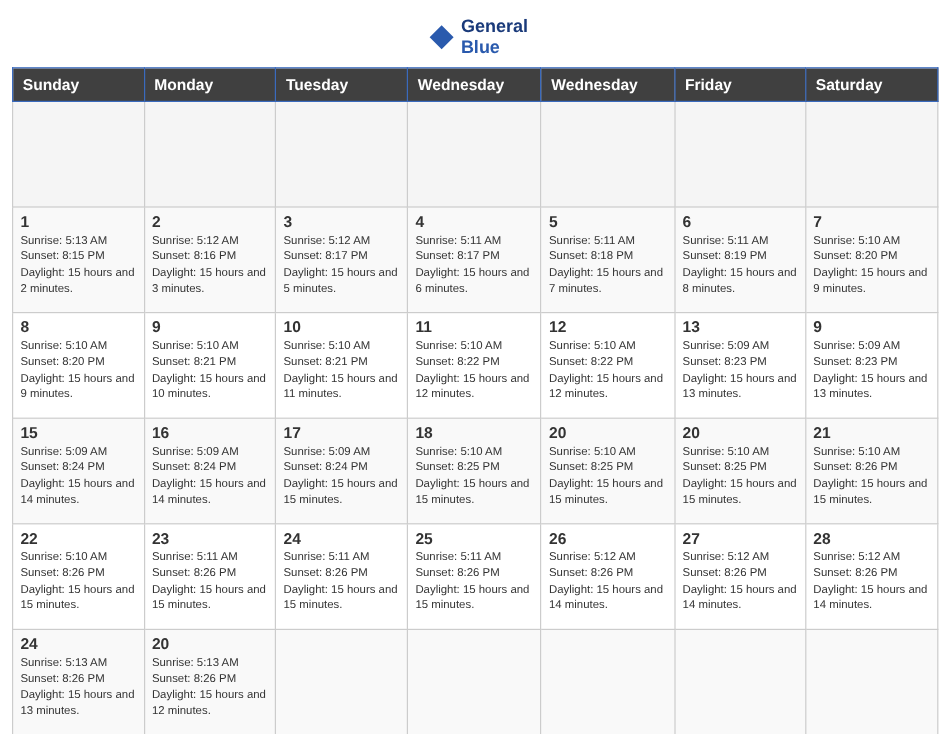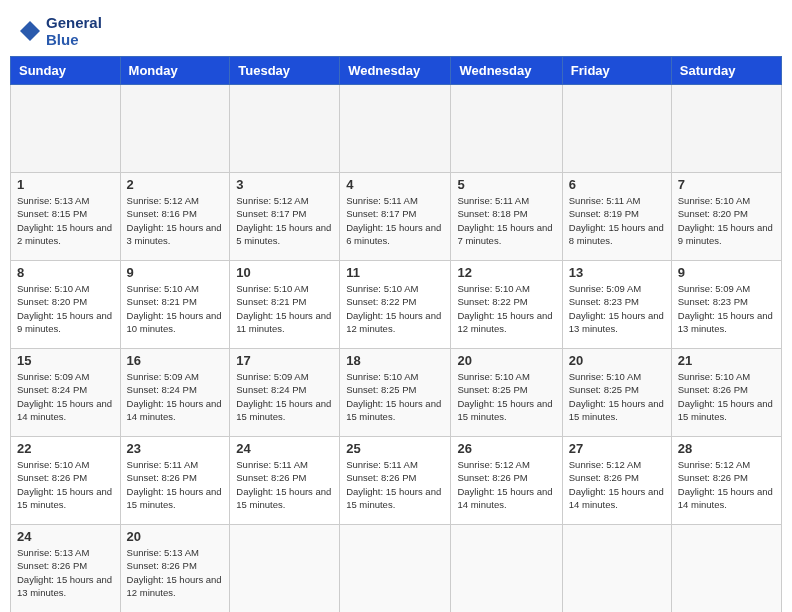--- a/index.html
+++ b/index.html
@@ -5,21 +5,21 @@
     * { box-sizing: border-box; margin: 0; padding: 0; }
     body {
       font-family: Arial, sans-serif;
       background: #fff;
       width: 792px;
       min-height: 612px;
       padding: 10px;
     }
     .header-section {
       display: flex;
-      justify-content: flex-start;
+      justify-content: center;
       align-items: flex-start;
       margin-bottom: 8px;
       padding: 0 4px;
     }
     .logo {
       display: flex;
       align-items: center;
       margin-top: 4px;
     }
     .logo-icon {
@@ -38,21 +38,21 @@
     .location-title {
       font-size: 14px;
       color: #555;
     }
     .calendar {
       width: 100%;
       border-collapse: collapse;
       border: 1px solid #ccc;
     }
     .calendar th {
-      background-color: #1d4ed8;
+      background-color: #404040;
       color: #fff;
       font-size: 13px;
       font-weight: bold;
       text-align: left;
       padding: 6px 8px;
       border: 1px solid #3a6abd;
     }
     .calendar td {
       vertical-align: top;
       border: 1px solid #ccc;

